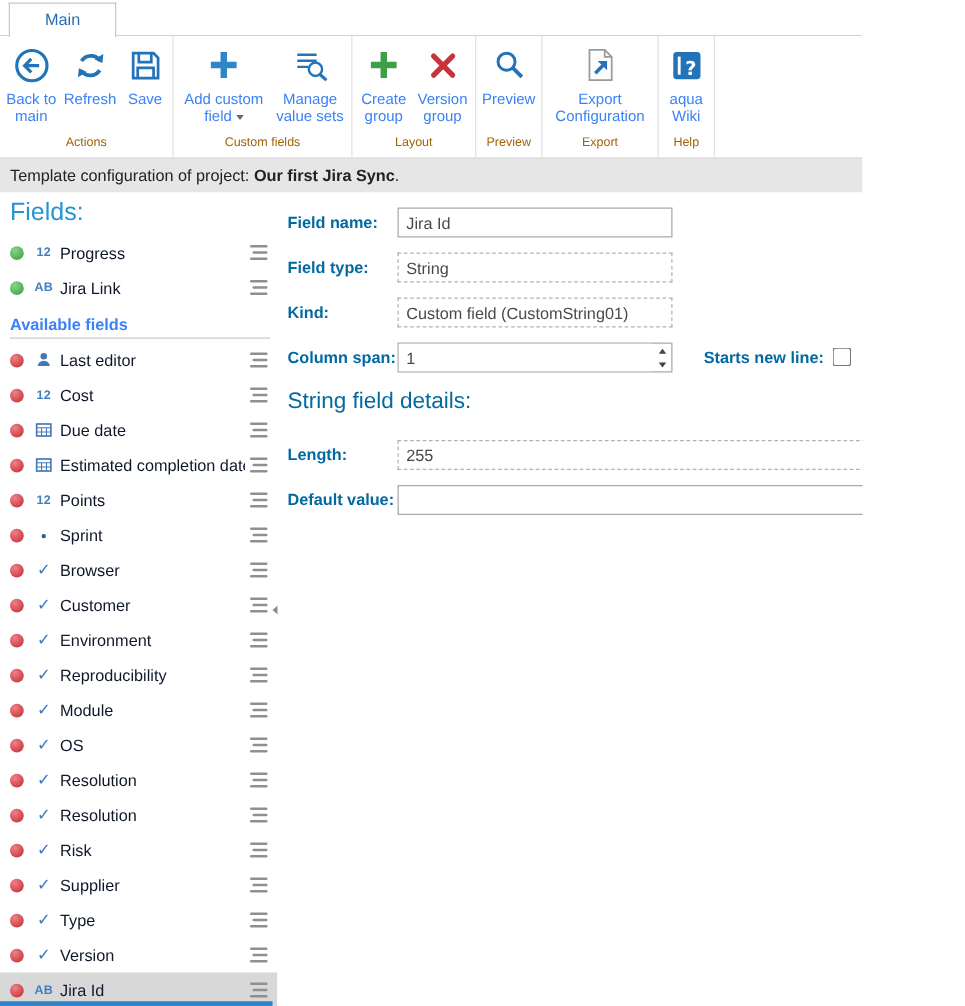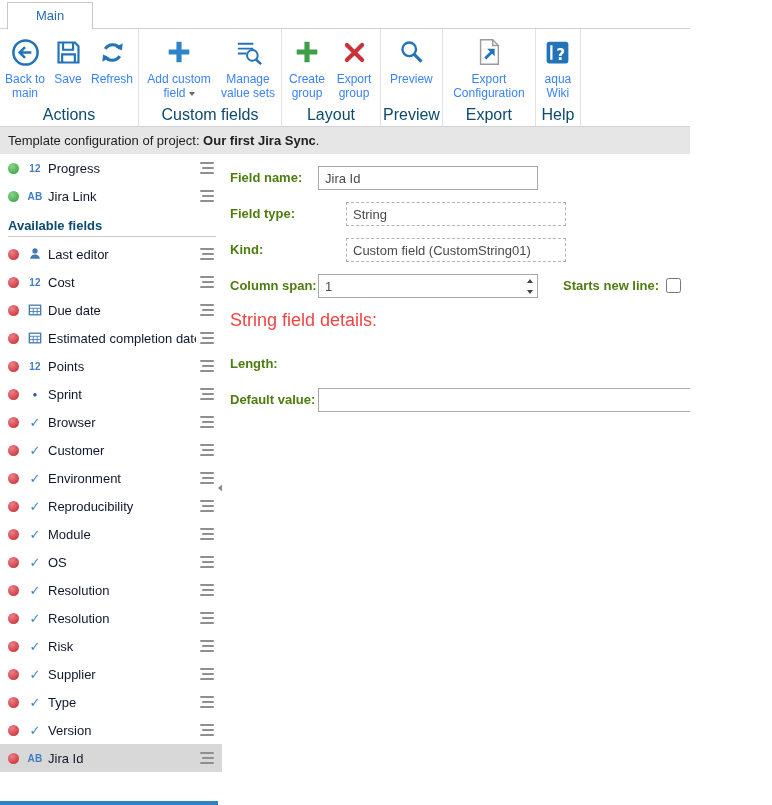--- a/index.html
+++ b/index.html
@@ -12,21 +12,21 @@
   .tab { position:absolute; left:7px; top:2px; height:28px; line-height:25px; padding:0 28px; background:#fff;
          border:1px solid #c8c8c8; border-bottom:1px solid #fff; color:#2a6db5; font-size:13px; z-index:2; cursor:default; }
 
   
   .ribbon { position:absolute; top:29px; left:0; right:0; height:98px; background:#fff; border-bottom:1px solid #d2d2d2; display:flex; align-items:stretch; }
   .rgroup { display:flex; flex-direction:column; border-right:1px solid #e2e2e2; padding:2px 2px 0 2px; }
   .rbuttons { flex:1; display:flex; align-items:flex-start; justify-content:center; }
   .rbtn { display:flex; flex-direction:column; align-items:center; padding-top:3px; cursor:pointer; }
   .rbtn .icn { width:34px; height:36px; display:flex; align-items:center; justify-content:center; }
   .rbtn .lbl { font-size:12px; color:#3b82f6; text-align:center; line-height:14px; margin-top:2px; min-height:28px; }
-  .rgroup-label { height:20px; text-align:center; font-size:16px; color:#0c4a6e; line-height:17px; }
+  .rgroup-label { height:20px; text-align:center; font-size:10px; color:#a16207; line-height:17px; }
   .caret { display:inline-block; width:0; height:0; border-left:3px solid transparent; border-right:3px solid transparent; border-top:4px solid #666; margin-left:3px; vertical-align:middle; }
 
   
   .infobar { position:absolute; top:127px; left:0; right:0; height:27px; background:#e6e6e6; line-height:27px; padding-left:8px; color:#222; font-size:13px; }
   .infobar b { font-weight:bold; }
 
   
   .sidebar { position:absolute; top:154px; left:0; width:222px; bottom:0; background:#fff; overflow:hidden; }
   .sidebar-title { height:34px; line-height:32px; padding-left:8px; color:#2595d2; font-size:20px; }
   .field-row { height:28px; display:flex; align-items:center; padding:0 8px 0 8px; cursor:pointer;justify-content:flex-end; }
@@ -35,38 +35,38 @@
   .dot.green { background:radial-gradient(circle at 35% 30%, #8ad48b, #2f9e38); }
   .dot.red   { background:radial-gradient(circle at 35% 30%, #ef8086, #c1272f); }
   .ficon { width:18px; flex:none; display:flex; align-items:center; justify-content:center; margin-right:4px; color:#3f7fc1; }
   .ficon.g-numeric, .ficon.g-text { font-size:10px; font-weight:bold; letter-spacing:0.2px; }
   .ficon.g-check { font-size:13px; font-weight:bold; }
   .ficon.g-sprint { font-size:8px; color:#2d5d9b; }
   .flabel { flex:1; overflow:hidden; white-space:nowrap; color:#0f172a; font-size:13px; }
   .drag { width:14px; flex:none; margin-left:4px; display:flex; flex-direction:column; gap:3px; cursor:grab; }
   .drag i { display:block; height:2px; background:#8f8f8f; border-radius:1px; }
   .drag i:nth-child(2) { margin-left:2px; }
-  .avail-head { height:30px; display:flex; align-items:flex-end; padding:0 8px 7px 8px; font-weight:bold; color:#0c4a6e; position:relative; font-size:13px; }
+  .avail-head { height:30px; display:flex; align-items:flex-end; padding:0 8px 7px 8px; font-weight:bold; color:#3b82f6; position:relative; font-size:13px; }
   .avail-head::after { content:""; position:absolute; left:8px; right:6px; bottom:3px; height:1px; background:#c9c9c9; }
   .sidebar-accent { position:absolute; left:0; bottom:0; width:218px; height:4px; background:#2f83c5; }
   .splitter { position:absolute; left:218px; top:482px; width:0; height:0; border-top:6px solid transparent; border-bottom:6px solid transparent; border-right:7px solid #8a8a8a; cursor:pointer; }
 
   
   .main { position:absolute; top:154px; left:222px; right:0; bottom:0; background:#fff; }
-  .flbl { position:absolute; left:8px; height:24px; line-height:24px; font-weight:bold; color:#4d7c0f; font-size:13px; }
+  .flbl { position:absolute; left:8px; height:24px; line-height:24px; font-weight:bold; color:#0369a1; font-size:13px; }
   .tinput { position:absolute; left:96px; height:24px; border:1px solid #a9a9a9; padding:0 6px; font-size:13px; color:#4a4a4a;
             font-family:inherit; background:#fff; outline:none; }
-  .tinput.dashed { border:1px dashed #b3b3b3;margin-left:28px; }
+  .tinput.dashed { border:1px dashed #b3b3b3; }
   .spinwrap { position:absolute; left:96px; width:220px; height:24px; border:1px solid #a9a9a9; background:#fff; display:flex; }
   .spinwrap input { flex:1; border:none; padding:0 6px; font-size:13px; color:#4a4a4a; font-family:inherit; outline:none; min-width:0; }
   .spincol { width:15px; display:flex; flex-direction:column; }
   .spinbtn { flex:1; display:flex; align-items:center; justify-content:center; cursor:pointer; }
   .tri-up { width:0; height:0; border-left:3.5px solid transparent; border-right:3.5px solid transparent; border-bottom:4.5px solid #444; }
   .tri-dn { width:0; height:0; border-left:3.5px solid transparent; border-right:3.5px solid transparent; border-top:4.5px solid #444; }
-  .section-title { position:absolute; left:8px; top:156px; color:#ef4444; font-size:18px; }
+  .section-title { position:absolute; left:8px; top:156px; color:#0369a1; font-size:18px; }
   .chk { position:absolute; width:15px; height:15px; margin:0; }
 </style>
 </head>
 <body>
 
 <div class="app">
 
   <div class="tabstrip">
     <div class="tab">Main</div>
   </div>
@@ -77,44 +77,44 @@
       <div class="rbuttons">
         <div class="rbtn" style="width:46px">
           <span class="icn">
             <svg viewBox="0 0 32 32" width="31" height="31">
                 <circle cx="16" cy="16" r="12.5" fill="none" stroke="#2273b8" stroke-width="2.6"></circle>
                 <path d="M22 16H11" stroke="#2273b8" stroke-width="2.6" fill="none"></path>
                 <path d="M15.5 10.5L10 16l5.5 5.5" fill="none" stroke="#2273b8" stroke-width="2.6"></path>
               </svg>
           </span>
           <div class="lbl"><span>Back to main</span></div>
-        </div>
-        <div class="rbtn" style="width:40px">
-          <span class="icn">
-            <svg viewBox="0 0 32 32" width="29" height="29">
-                <path d="M5 5h18l4 4v18H5z" fill="none" stroke="#2273b8" stroke-width="2.4"></path>
-                <path d="M10 5v8h11V5" fill="none" stroke="#2273b8" stroke-width="2.4"></path>
-                <path d="M9 27v-9h14v9" fill="none" stroke="#2273b8" stroke-width="2.4"></path>
-              </svg>
-          </span>
-          <div class="lbl"><span>Save</span></div>
         </div>
         <div class="rbtn" style="width:48px">
           <span class="icn">
             <svg viewBox="0 0 32 32" width="31" height="31">
                 <g fill="none" stroke="#2273b8" stroke-width="3.2">
                   <path d="M8.5 12.2A9.3 9.3 0 0 1 24 12"></path>
                   <path d="M23.5 19.8A9.3 9.3 0 0 1 8 20"></path>
                 </g>
                 <path d="M26.5 6.5l-.8 7.4-6.6-3.2z" fill="#2273b8"></path>
                 <path d="M5.5 25.5l.8-7.4 6.6 3.2z" fill="#2273b8"></path>
               </svg>
           </span>
           <div class="lbl"><span>Refresh</span></div>
         </div>
+        <div class="rbtn" style="width:40px">
+          <span class="icn">
+            <svg viewBox="0 0 32 32" width="29" height="29">
+                <path d="M5 5h18l4 4v18H5z" fill="none" stroke="#2273b8" stroke-width="2.4"></path>
+                <path d="M10 5v8h11V5" fill="none" stroke="#2273b8" stroke-width="2.4"></path>
+                <path d="M9 27v-9h14v9" fill="none" stroke="#2273b8" stroke-width="2.4"></path>
+              </svg>
+          </span>
+          <div class="lbl"><span>Save</span></div>
+        </div>
       </div>
       <div class="rgroup-label">Actions</div>
     </div>
 
     <div class="rgroup">
       <div class="rbuttons">
         <div class="rbtn" style="width:76px">
           <span class="icn">
             <svg viewBox="0 0 32 32" width="30" height="30">
                 <path d="M16 5v22M5 16h22" stroke="#2e86c8" stroke-width="5.5"></path>
@@ -147,21 +147,21 @@
               </svg>
           </span>
           <div class="lbl"><span>Create group</span></div>
         </div>
         <div class="rbtn" style="width:48px">
           <span class="icn">
             <svg viewBox="0 0 32 32" width="27" height="27">
                 <path d="M7 7l18 18M25 7L7 25" stroke="#c8323b" stroke-width="5" stroke-linecap="round"></path>
               </svg>
           </span>
-          <div class="lbl"><span>Export group</span></div>
+          <div class="lbl"><span>Version group</span></div>
         </div>
       </div>
       <div class="rgroup-label">Layout</div>
     </div>
 
     <div class="rgroup">
       <div class="rbuttons">
         <div class="rbtn" style="width:48px">
           <span class="icn">
             <svg viewBox="0 0 32 32" width="29" height="29">
@@ -208,20 +208,21 @@
       <div class="rgroup-label">Help</div>
     </div>
 
   </div>
 
   <div class="infobar">
     <span>Template configuration of project: </span><b>Our first Jira Sync</b><span>.</span>
   </div>
 
   <div class="sidebar">
+    <div class="sidebar-title">Fields:</div>
     <div>
         <div class="field-row">
     <span class="dot green"></span>
     <span class="ficon g-numeric">12</span>
     <span class="flabel">Progress</span>
     <span class="drag">
             <i></i>
             <i></i>
             <i></i>
           </span>
@@ -473,19 +474,20 @@
           </div>
       </div>
     </div>
 
     <span class="flbl" style="top:120px;left:341px">Starts new line:</span>
     <input type="checkbox" class="chk" style="left: 444px; top: 124px;">
 
     <div class="section-title">String field details:</div>
 
     <span class="flbl" style="top:198px">Length:</span>
+    <input class="tinput dashed" style="top: 198px; width: 420px;" value="255">
 
     <span class="flbl" style="top:234px">Default value:</span>
     <input class="tinput" style="top: 234px; width: 420px;" value="">
 
   </div>
 
 </div>
 
 </body></html>

